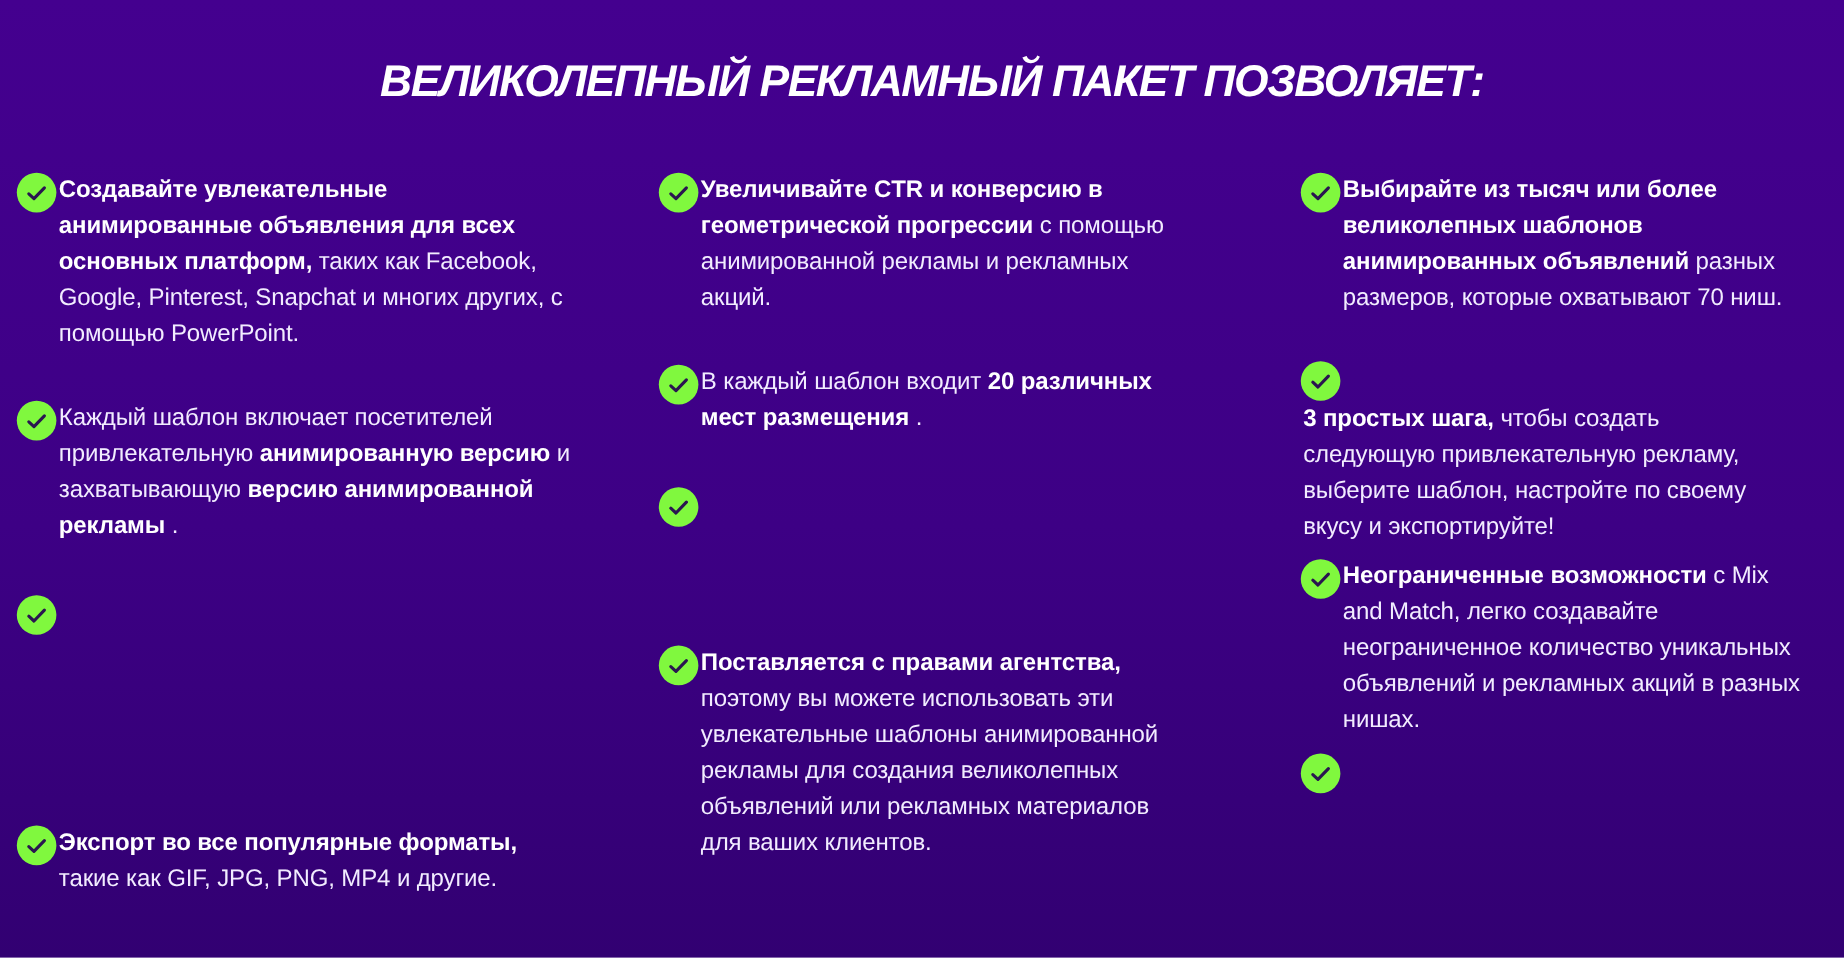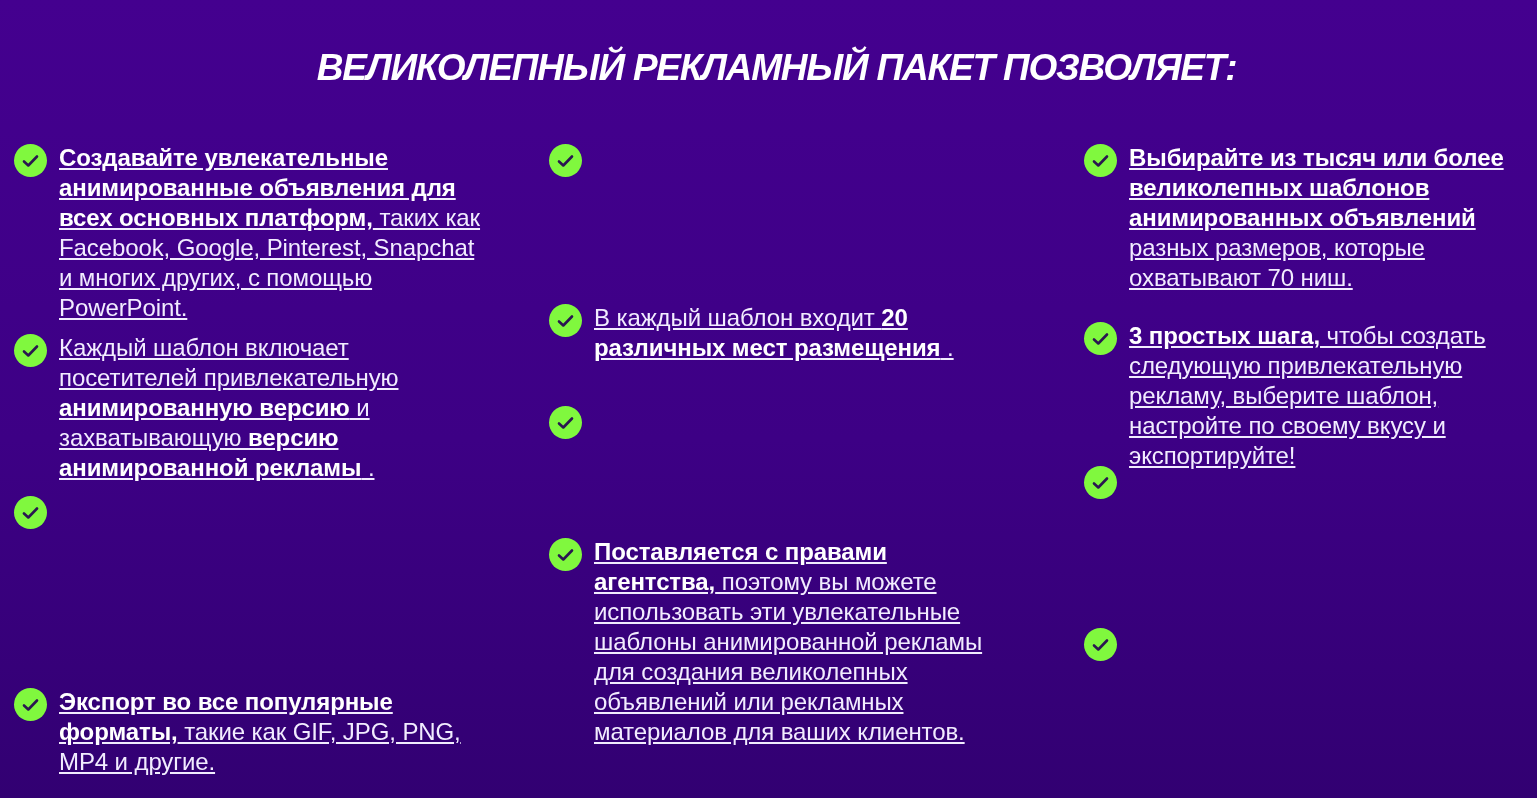--- a/index.html
+++ b/index.html
@@ -48,27 +48,26 @@
     border-radius: 50%;
     background: #80f83e;
     flex: 0 0 33px;
     display: flex;
     align-items: center;
     justify-content: center;
     margin-top: 1px;
   }
   .check svg { display: block; }
   .text {
-    margin-left: 12px;
-    font-size: 24px;
+    margin-left: 2px;
+    font-size: 20px;
     line-height: 30px;
     font-weight: 400;
     color: #f2ecff;
     letter-spacing: -0.1px;
-    text-decoration: underline;
   }
   .text b {
     font-weight: 700;
     color: #ffffff;
   }
 </style>
 </head>
 <body>
 
 <h1 class="title">ВЕЛИКОЛЕПНЫЙ РЕКЛАМНЫЙ ПАКЕТ ПОЗВОЛЯЕТ:</h1>
@@ -110,20 +109,21 @@
   </div>
 </div>
 
 <div class="col col-2">
   <div class="item" style="top:3px;">
     <span class="check">
       <svg width="17" height="14" viewBox="0 0 17 14">
           <path d="M2 7.5 L6.3 11.5 L15 2.5" fill="none" stroke="#2a1650" stroke-width="2.6" stroke-linecap="round" stroke-linejoin="round"></path>
         </svg>
     </span>
+    <div class="text" style="width:410px;"><b>Увеличивайте CTR и конверсию в геометрической прогрессии</b><span> с помощью анимированной рекламы и рекламных акций.</span></div>
   </div>
 
   <div class="item" style="top:163px;">
     <span class="check">
       <svg width="17" height="14" viewBox="0 0 17 14">
           <path d="M2 7.5 L6.3 11.5 L15 2.5" fill="none" stroke="#2a1650" stroke-width="2.6" stroke-linecap="round" stroke-linejoin="round"></path>
         </svg>
     </span>
     <div class="text" style="width:420px;"><span>В каждый шаблон входит </span><b>20 различных мест размещения</b><span> .</span></div>
   </div>
@@ -149,35 +149,36 @@
 <div class="col col-3">
   <div class="item" style="top:3px;">
     <span class="check">
       <svg width="17" height="14" viewBox="0 0 17 14">
           <path d="M2 7.5 L6.3 11.5 L15 2.5" fill="none" stroke="#2a1650" stroke-width="2.6" stroke-linecap="round" stroke-linejoin="round"></path>
         </svg>
     </span>
     <div class="text" style="width:400px;"><b>Выбирайте из тысяч или более великолепных шаблонов анимированных объявлений</b><span>  разных размеров, которые охватывают 70 ниш.</span></div>
   </div>
 
-  <div class="item" style="top:181px;">
+  <div class="item" style="top:160px;flex-direction:column;">
     <span class="check">
       <svg width="17" height="14" viewBox="0 0 17 14">
           <path d="M2 7.5 L6.3 11.5 L15 2.5" fill="none" stroke="#2a1650" stroke-width="2.6" stroke-linecap="round" stroke-linejoin="round"></path>
         </svg>
     </span>
     <div class="text" style="width:400px;"><b>3 простых шага,</b><span> чтобы создать следующую привлекательную рекламу, выберите шаблон, настройте по своему вкусу и экспортируйте!</span></div>
   </div>
 
   <div class="item" style="top:325px;">
     <span class="check">
       <svg width="17" height="14" viewBox="0 0 17 14">
           <path d="M2 7.5 L6.3 11.5 L15 2.5" fill="none" stroke="#2a1650" stroke-width="2.6" stroke-linecap="round" stroke-linejoin="round"></path>
         </svg>
     </span>
+    <div class="text" style="width:390px;"><b>Неограниченные возможности</b><span> с Mix and Match, легко создавайте неограниченное количество уникальных объявлений и рекламных акций в разных нишах.</span></div>
   </div>
 
   <div class="item" style="top:487px;">
     <span class="check">
       <svg width="17" height="14" viewBox="0 0 17 14">
           <path d="M2 7.5 L6.3 11.5 L15 2.5" fill="none" stroke="#2a1650" stroke-width="2.6" stroke-linecap="round" stroke-linejoin="round"></path>
         </svg>
     </span>
   </div>
 </div>

